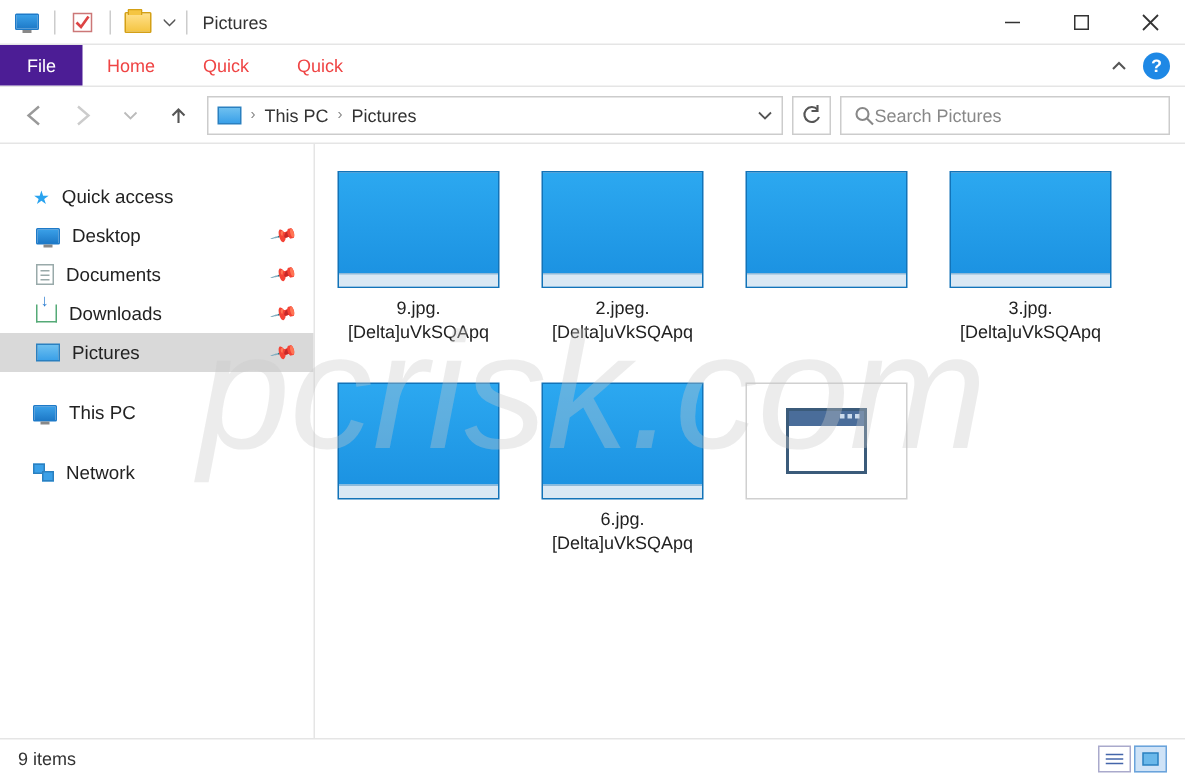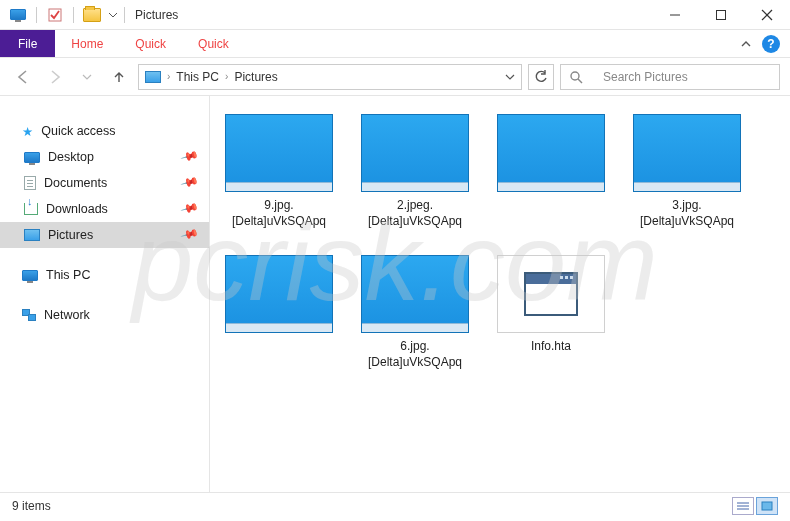--- a/index.html
+++ b/index.html
@@ -24,21 +24,21 @@
 
   
   .navbar { height: 38px; display: flex; align-items: center; padding: 0 10px; gap: 6px; border-bottom: 1px solid #e5e5e5; }
   .nav-arrow { width: 26px; height: 26px; display: flex; align-items: center; justify-content: center; color: #666; }
   .nav-arrow.disabled { color: #bbb; }
   .addr { flex: 1; height: 26px; border: 1px solid #ccc; display: flex; align-items: center; padding: 0 6px; gap: 6px; font-size: 12px; color: #333; }
   .crumb { display: flex; align-items: center; gap: 6px; }
   .crumb-sep { color: #888; font-size: 10px; }
   .addr-right { margin-left: auto; display: flex; align-items: center; gap: 8px; }
   .refresh-box { width: 26px; height: 26px; border: 1px solid #ccc; display: flex; align-items: center; justify-content: center; }
-  .searchbox { width: 220px; height: 26px; border: 1px solid #ccc; display: flex; align-items: center; padding: 0 8px; color: #888; font-size: 12px; gap: 20px; }
+  .searchbox { width: 220px; height: 26px; border: 1px solid #ccc; display: flex; align-items: center; padding: 0 8px; color: #888; font-size: 12px; gap: 0; }
 
   
   .body { display: flex; height: 396px; }
 
   
   .sidebar { width: 210px; border-right: 1px solid #e5e5e5; padding-top: 22px; font-size: 12.5px; }
   .side-group { margin-bottom: 14px; }
   .side-item { height: 26px; display: flex; align-items: center; padding-left: 32px; gap: 8px; position: relative; color: #222; }
   .side-item.header { padding-left: 22px; font-weight: normal; }
   .side-item.sub { padding-left: 24px; }
@@ -279,21 +279,20 @@
             <div class="thumb-hta">
               <div class="hta-win">
                 <div class="hta-dots">
                   <span></span>
                   <span></span>
                   <span></span>
                 </div>
               </div>
             </div>
           </div>
-          <div class="fname">Info.hta</div>
         </div>
       </div>
   </div>
 </div>
 
 <div class="statusbar">
   <span>9 items</span>
   <div class="status-right">
     <div class="view-btn">
       <svg width="12" height="10">

